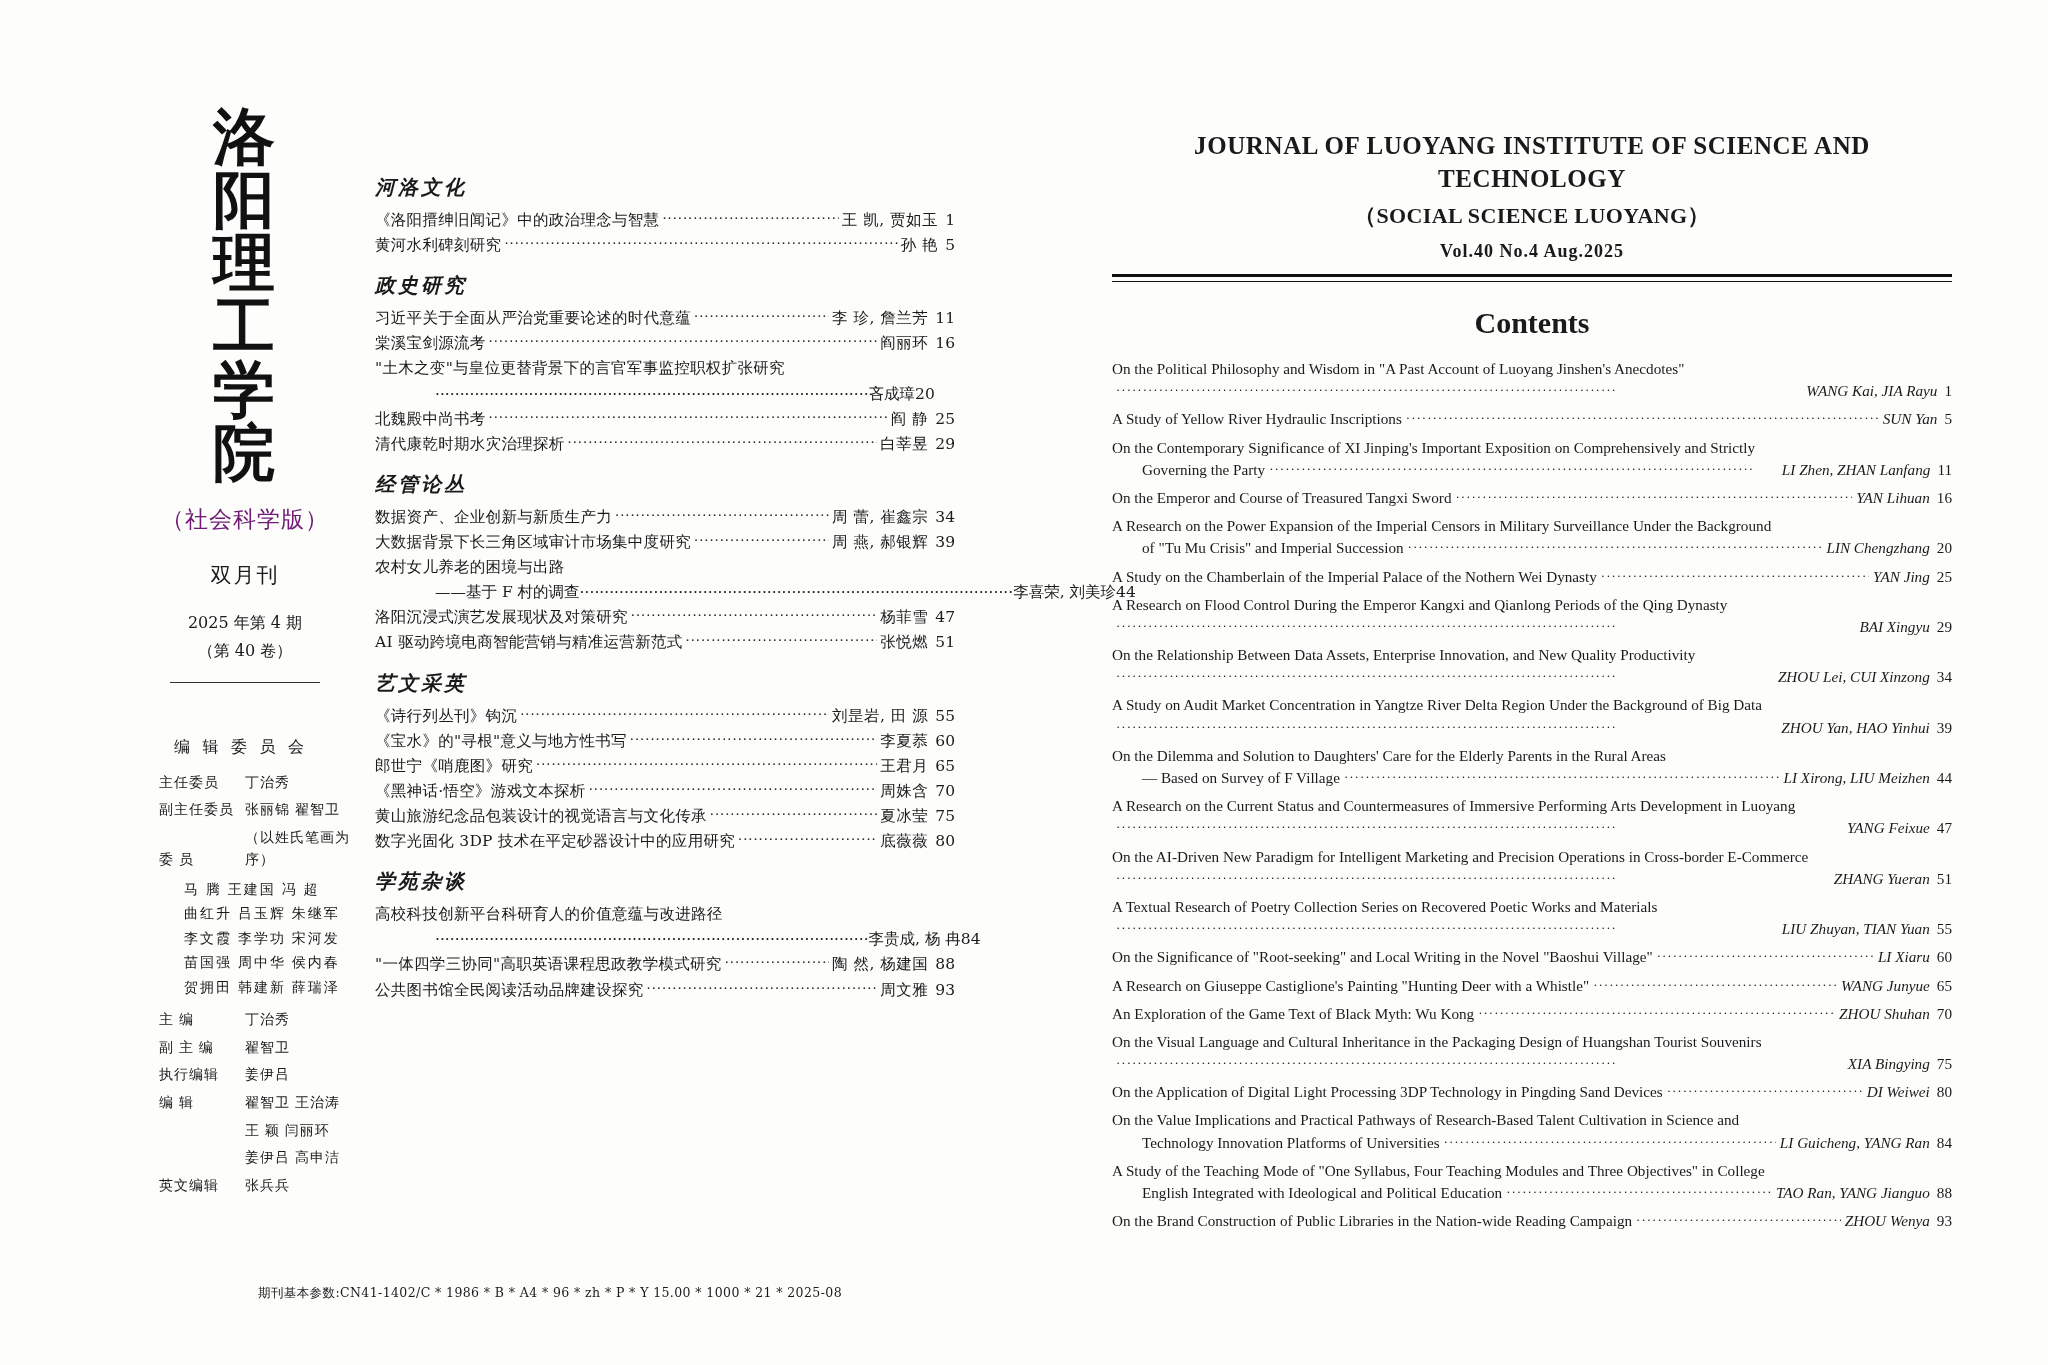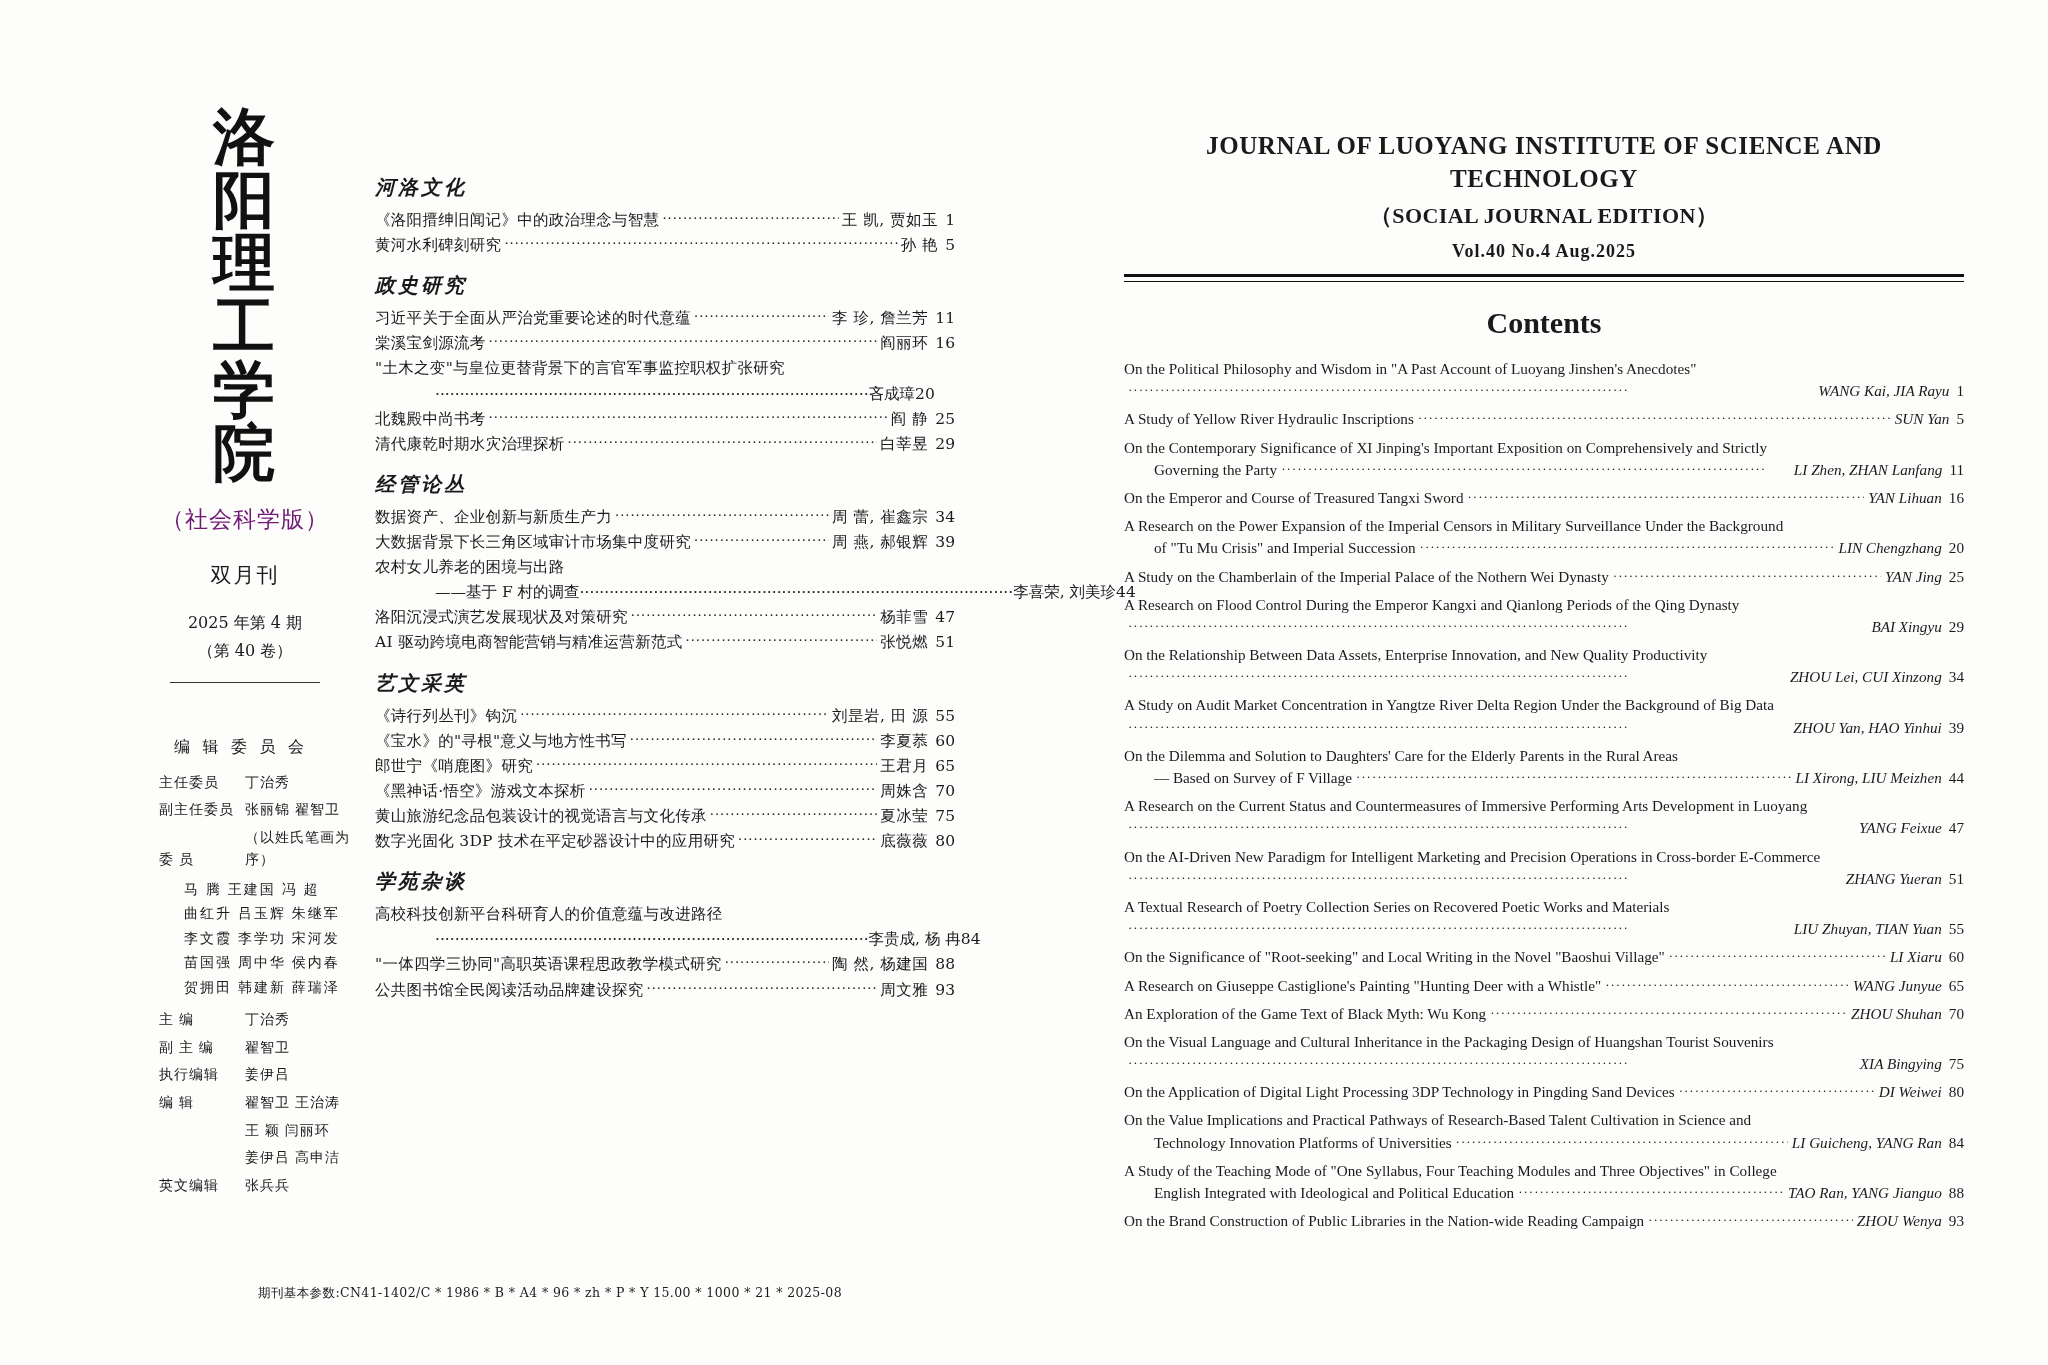--- a/index.html
+++ b/index.html
@@ -172,21 +172,21 @@
   }
 
   
   .right-page {
     position: absolute;
     left: 1024px; top: 0;
     width: 1024px; height: 1365px;
   }
   .rp-inner {
     position: absolute;
-    left: 100px; top: 130px;
+    left: 88px; top: 130px;
     width: 840px;
   }
   .rp-title {
     text-align: center;
     font-family: "Liberation Serif", serif;
     font-weight: bold;
     font-size: 25px;
     letter-spacing: .6px;
     line-height: 1.3;
   }
@@ -468,21 +468,21 @@
         <span class="t-page">93</span>
       </div>
     </div>
 
     <div class="footer-params">期刊基本参数:CN41-1402/C * 1986 * B * A4 * 96 * zh * P * Y 15.00 * 1000 * 21 * 2025-08</div>
   </div>
 
   <div class="right-page">
     <div class="rp-inner">
       <div class="rp-title">JOURNAL OF LUOYANG INSTITUTE OF SCIENCE AND TECHNOLOGY</div>
-      <div class="rp-sub">（SOCIAL JOURNAL EDITION）</div>
+      <div class="rp-sub">（SOCIAL SCIENCE LUOYANG）</div>
       <div class="rp-vol">Vol.40   No.4   Aug.2025</div>
       <div class="rp-rules"></div>
       <div class="rp-contents">Contents</div>
 
       <div class="en-entry">
         <div class="en-line">
             <span class="e-text">On the Political Philosophy and Wisdom in "A Past Account of Luoyang Jinshen's Anecdotes"</span>
           </div>
         <div class="en-line right-only">
             <span class="e-dots">······························································································</span>

